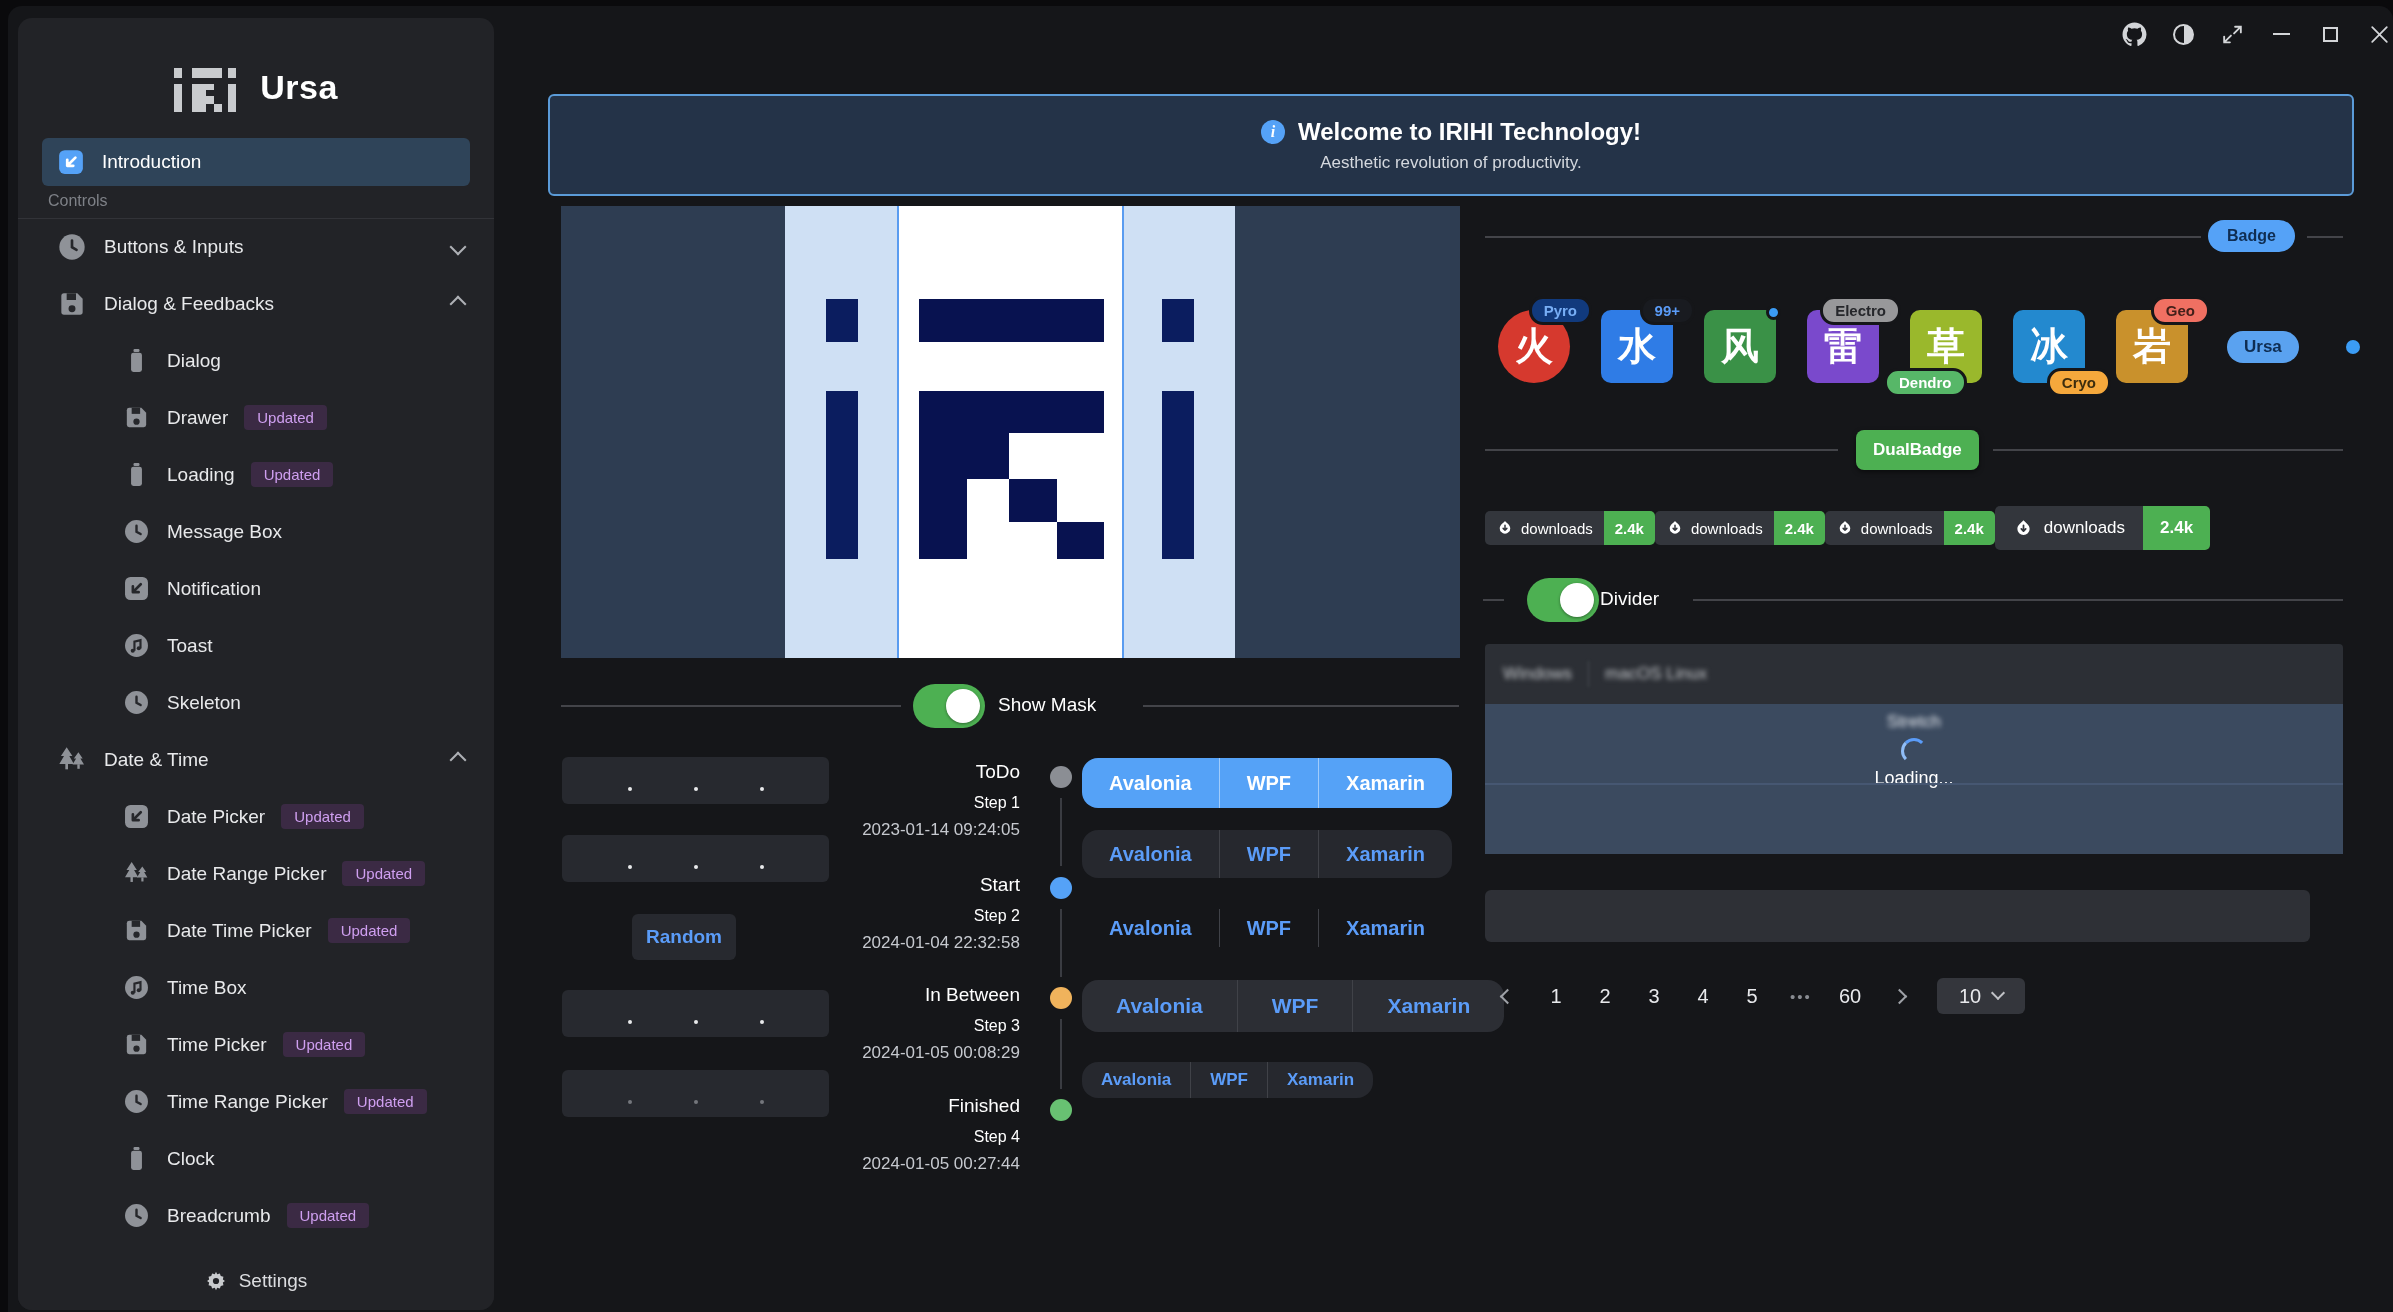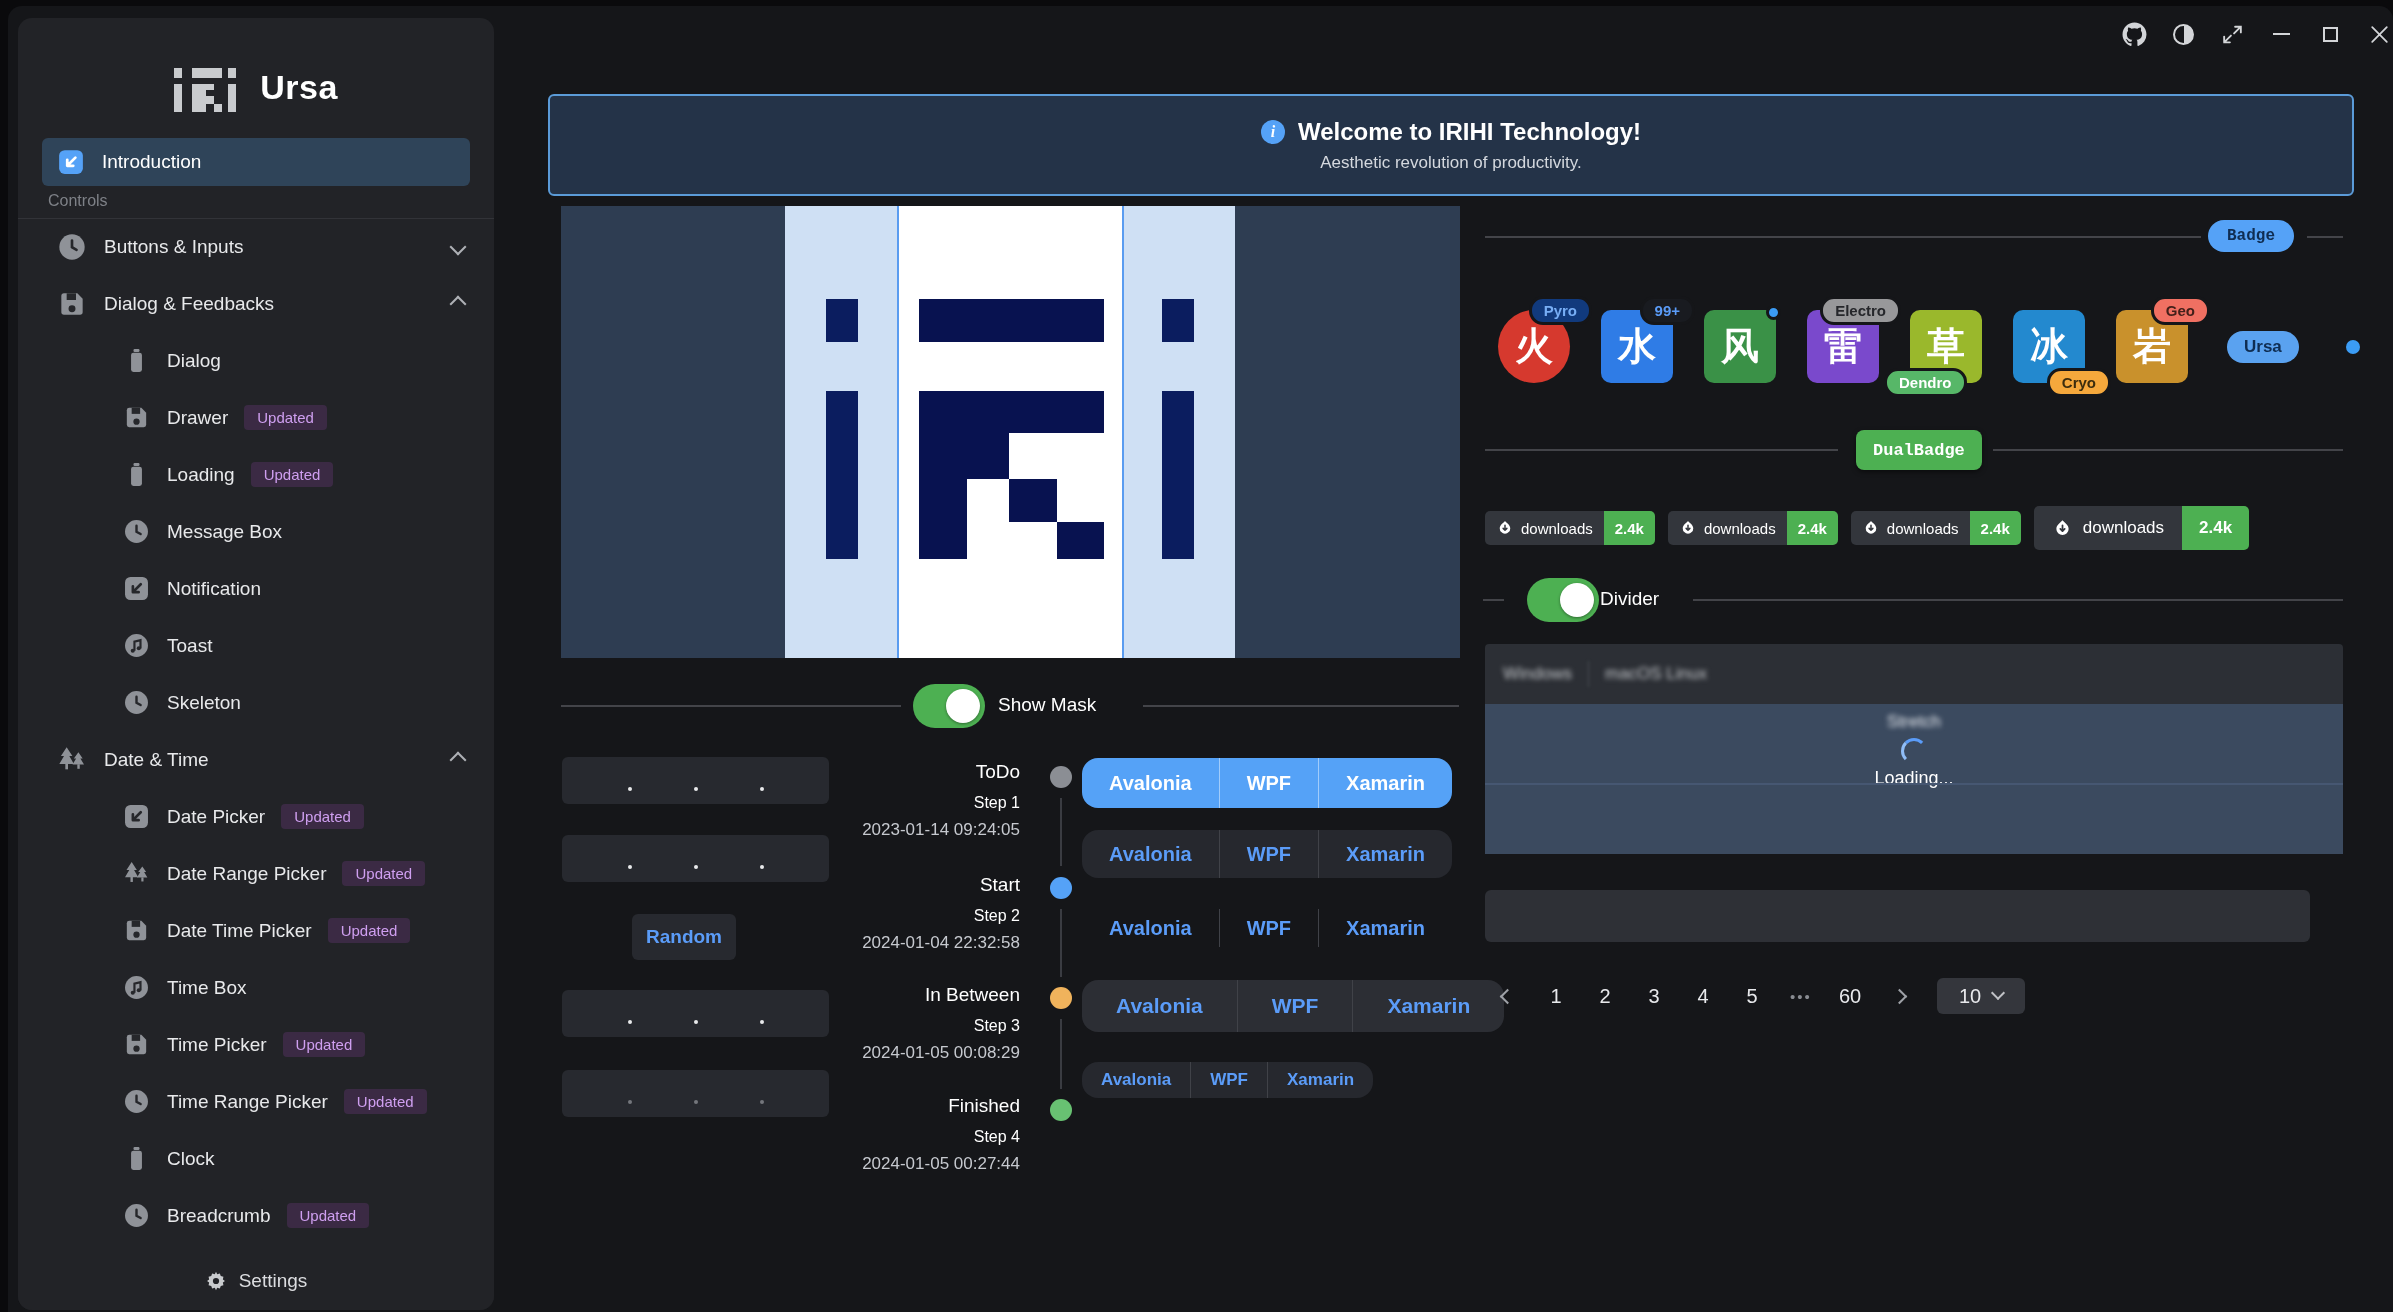--- a/index.html
+++ b/index.html
@@ -79,38 +79,38 @@
   .sel-group.solid span { color:#fff; }
   .sel-group.solid span + span { border-left:1px solid rgba(255,255,255,.45); }
   .sel-group.dark { background:#26282e; }
   .sel-group.dark span { color:#5b9cf8; }
   .sel-group.ghost span { color:#5b9cf8; }
   .sel-group.lg { background:#2c2e34; }
   .sel-group.lg span { font-size:21px; padding:0 34px; }
   .sel-group.sm span { font-size:17px; padding:0 19px; }
 
   
-  .divider-pill { position:absolute; display:flex; align-items:center; justify-content:center; font-weight:bold;font-family:Liberation Mono, monospace; }
+  .divider-pill { position:absolute; display:flex; align-items:center; justify-content:center; font-weight:bold; }
   #badge-pill { left:2200px; top:214px; height:32px; padding:0 19px; border-radius:16px; background:#55a2f7; color:#0f2d52; font-size:16px; }
   #tiles-row { position:absolute; left:1490px; top:304px; display:flex; align-items:center; gap:31px; }
   .tile-wrap { position:relative; width:72px; height:73px; flex:0 0 auto; }
   .tile { width:72px; height:73px; border-radius:10px; display:flex; align-items:center; justify-content:center; color:#fff; font-size:38px; font-weight:bold; }
   .tile.circle { border-radius:50%; }
   .corner-badge { position:absolute; font-size:15px; font-weight:bold; padding:3px 12px; border-radius:14px; border:3px solid #151619; white-space:nowrap; z-index:2; }
   .corner-badge.tr { top:-14px; right:-22px; }
   .corner-badge.br { bottom:-14px; right:-26px; }
   .corner-badge.bl { bottom:-14px; left:-26px; }
   .dot-badge { position:absolute; width:15px; height:15px; border-radius:50%; border:3px solid #151619; z-index:2; }
   .dot-badge.tr { top:-5px; right:-5px; }
   .standalone-pill { height:32px; padding:0 17px; border-radius:16px; display:flex; align-items:center; font-weight:bold; font-size:17px; }
   .standalone-dot { width:14px; height:14px; border-radius:50%; }
 
   
   #dual-pill { left:1848px; top:424px; height:40px; padding:0 17px; border-radius:8px; background:#4db052; color:#fff; font-size:17px; box-shadow:0 2px 5px rgba(0,0,0,.5); }
-  #downloads-row { position:absolute; left:1477px; top:498px; height:48px; display:flex; align-items:center; gap:13px; }
+  #downloads-row { position:absolute; left:1477px; top:498px; height:48px; display:flex; align-items:center; }
   .dl-badge { display:inline-flex; height:34px; border-radius:5px; overflow:hidden; flex:0 0 auto; }
   .dl-left { background:#33363c; display:flex; align-items:center; gap:7px; padding:0 11px; color:#fff; font-size:15px; }
   .dl-left svg { width:18px; height:18px; }
   .dl-right { background:#4db052; color:#fff; font-size:15px; font-weight:bold; display:flex; align-items:center; padding:0 11px; }
   .dl-badge.lg { height:44px; }
   .dl-badge.lg .dl-left { font-size:17px; padding:0 18px; gap:10px; }
   .dl-badge.lg .dl-left svg { width:21px; height:21px; }
   .dl-badge.lg .dl-right { font-size:17px; padding:0 17px; }
 
   

